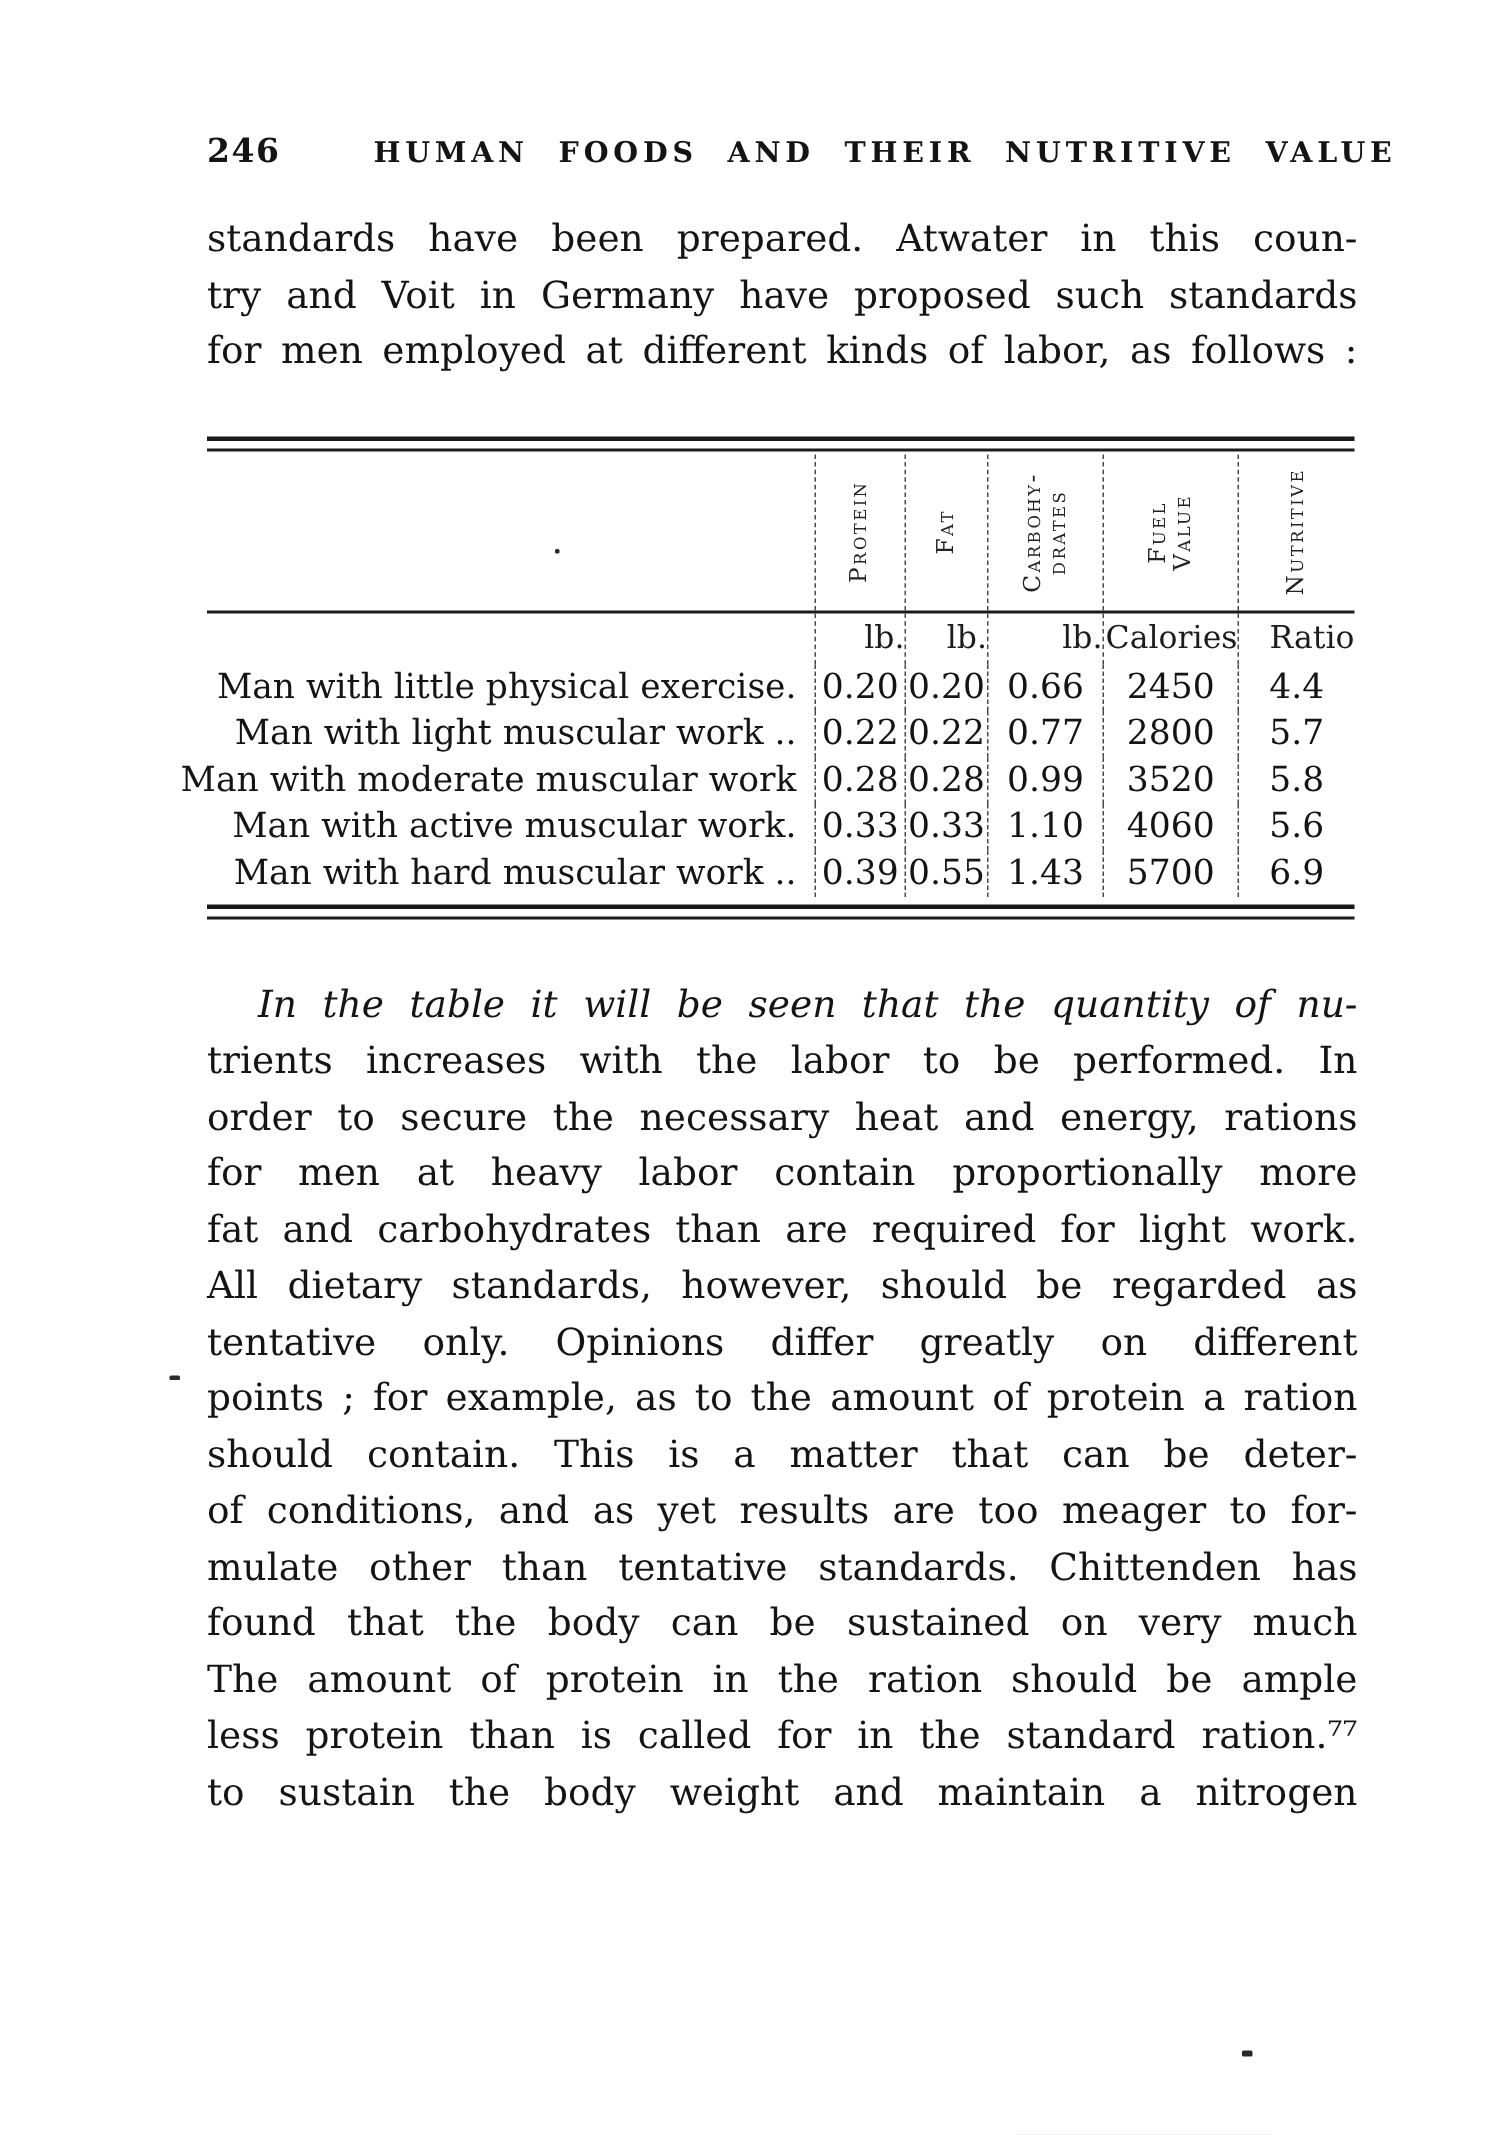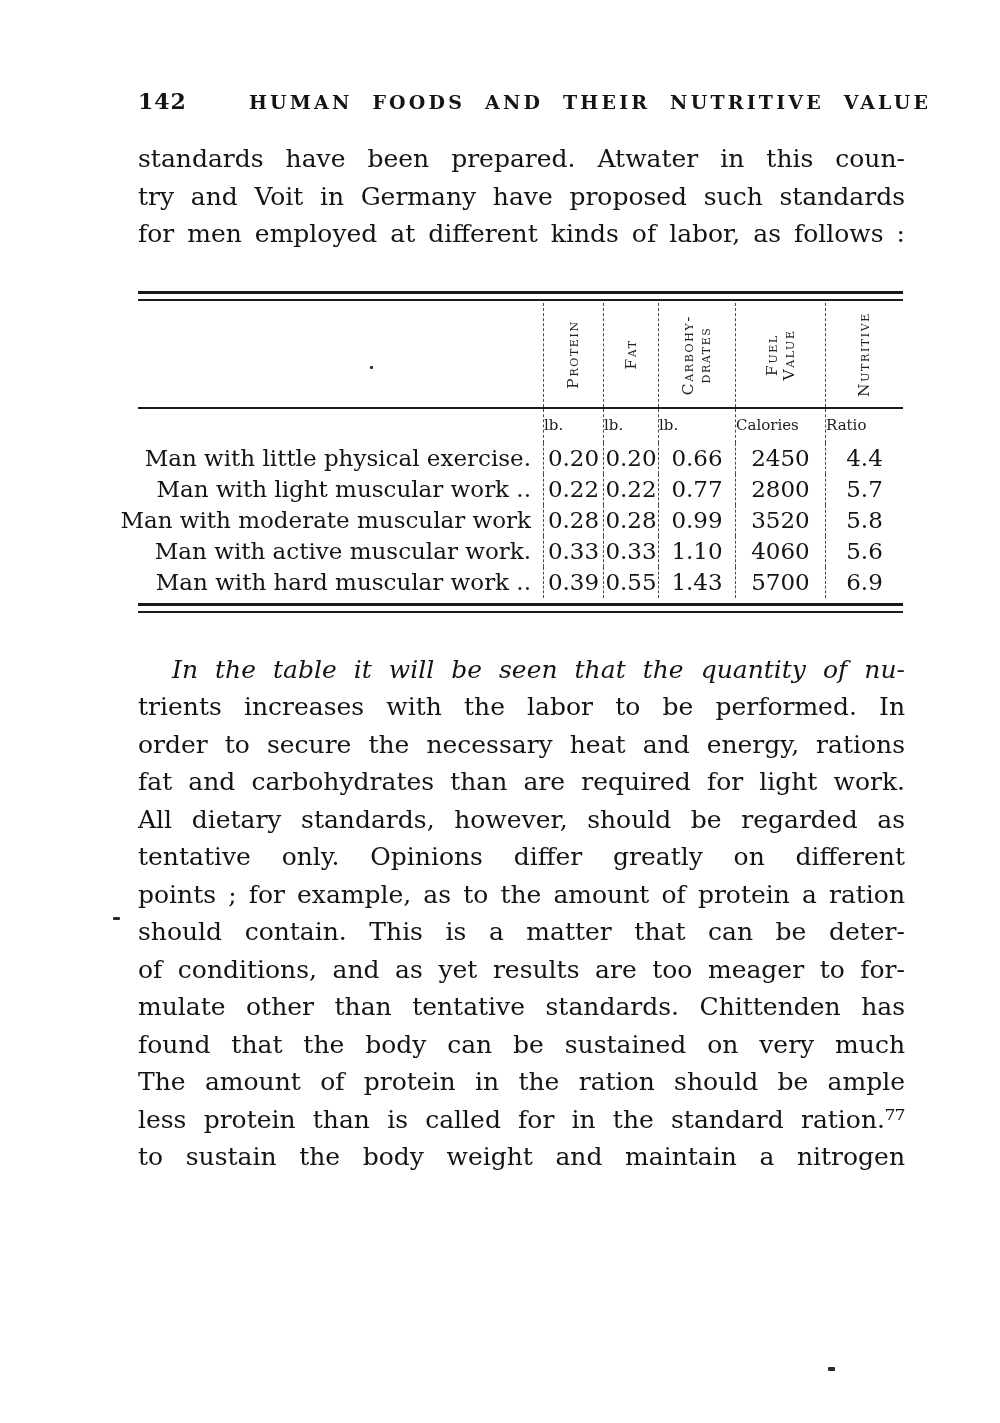--- a/index.html
+++ b/index.html
@@ -78,22 +78,22 @@
     align-items: center;
     font-variant: small-caps;
     font-size: 15.5px;
     letter-spacing: 1.6px;
     line-height: 17px;
     white-space: nowrap;
     color: #222;
   }
   .unitsrow { height: 34px; }
   .unit {
-    font-size: 15px;
-    text-align: left;
+    font-size: 21px;
+    text-align: right;
     line-height: 32px;
     color: #1c1c1c;
   }
   .datarow { height: 31px; font-size: 23px; line-height: 31px; }
   .rowlabel {
     display: flex;
     justify-content: flex-end;
     padding-right: 12px;
     white-space: nowrap;
   }
@@ -110,21 +110,21 @@
 <body>
 
 <div class="page">
   <div class="speck s1"></div>
   <div class="speck s2"></div>
   <div class="speck s3"></div>
 
   <div class="content">
 
     <div class="running-head">
-      <span class="pagenum">142</span>
+      <span class="pagenum">246</span>
       <span class="running-title">HUMAN FOODS AND THEIR NUTRITIVE VALUE</span>
     </div>
 
     <div class="para intro">
       <div class="line">standards have been prepared. Atwater in this coun-</div>
       <div class="line">try and Voit in Germany have proposed such standards</div>
       <div class="line">for men employed at different kinds of labor, as follows :</div>
     </div>
 
     <div class="tbl">
@@ -230,20 +230,21 @@
         <div class="num vcell">6.9</div>
       </div>
 
       <div class="dblrule tbl-bottom"></div>
     </div>
 
     <div class="para bodytext">
       <div class="line indent">In the table it will be seen that the quantity of nu-</div>
       <div class="line">trients increases with the labor to be performed. In</div>
       <div class="line">order to secure the necessary heat and energy, rations</div>
+      <div class="line">for men at heavy labor contain proportionally more</div>
       <div class="line">fat and carbohydrates than are required for light work.</div>
       <div class="line">All dietary standards, however, should be regarded as</div>
       <div class="line">tentative only. Opinions differ greatly on different</div>
       <div class="line">points ; for example, as to the amount of protein a ration</div>
       <div class="line">should contain. This is a matter that can be deter-</div>
       <div class="line">of conditions, and as yet results are too meager to for-</div>
       <div class="line">mulate other than tentative standards. Chittenden has</div>
       <div class="line">found that the body can be sustained on very much</div>
       <div class="line">The amount of protein in the ration should be ample</div>
       <div class="line">less protein than is called for in the standard ration.⁷⁷</div>

